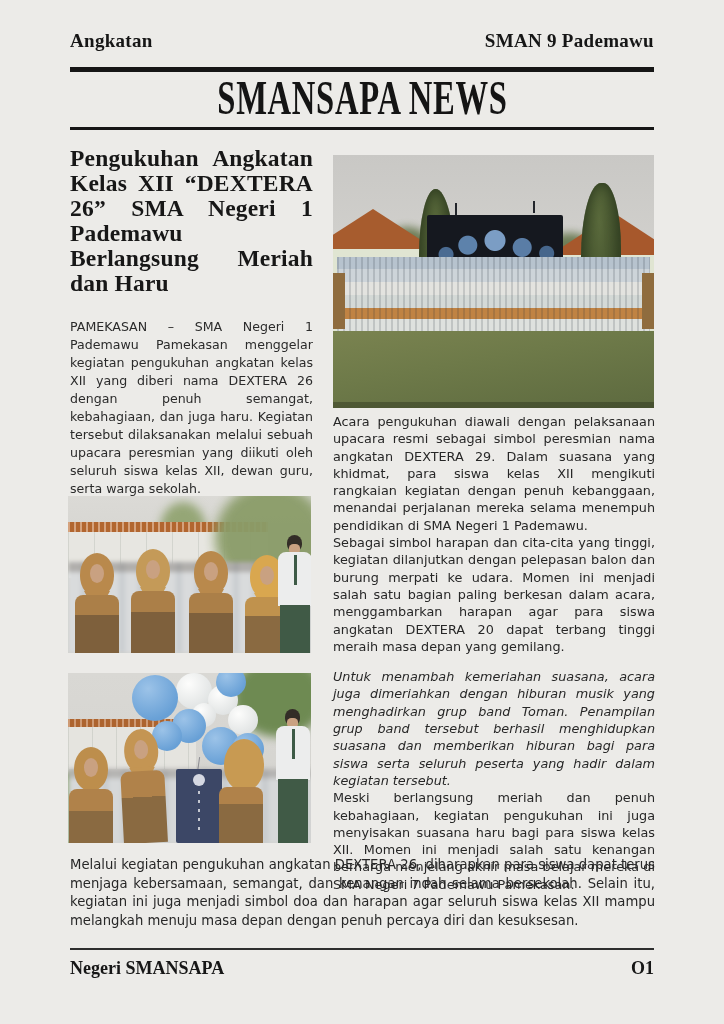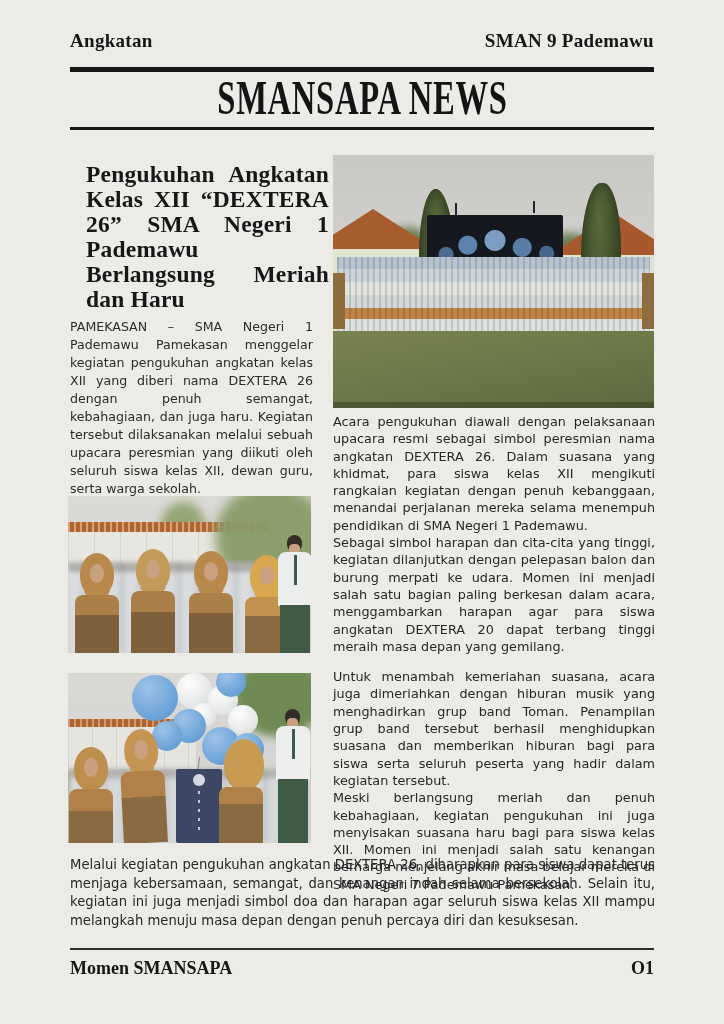--- a/index.html
+++ b/index.html
@@ -25,21 +25,21 @@
   #headline{left:70px;top:146px;width:243px;
     font-family:"Liberation Serif",serif;font-weight:700;font-size:23.5px;line-height:25px;
     text-align:justify;text-align-last:left;letter-spacing:.2px;color:#171717;}
   #lead{left:70px;top:318px;width:243px;font-size:12.6px;line-height:18px;
     text-align:justify;color:#2b2b2b;margin:0;}
 
   
   #right-text{left:333px;top:413px;width:322px;font-size:12.8px;line-height:17.3px;
     text-align:justify;color:#272727;}
   #right-text p{margin:0;}
-  #right-text p.gap{margin-top:13px;}
+  #right-text p.gap{margin-top:13px;font-style:italic;}
 
   
   #closing{left:70px;top:856px;width:585px;font-size:13.2px;line-height:18.6px;
     text-align:justify;color:#272727;margin:0;}
   #foot-rule{top:948px;height:2px;background:#2e2e2e;}
   #footer-row{left:70px;right:70px;top:958px;display:flex;justify-content:space-between;
     font-family:"Liberation Serif",serif;font-weight:700;font-size:18px;color:#161616;}
 
   
   .photo{position:absolute;overflow:hidden;background:#d6d5d1;}
@@ -134,21 +134,21 @@
 <div id="hdr-row" class="abs">
   <span>Angkatan</span>
   <span>SMAN 9 Pademawu</span>
 </div>
 <div id="rule-thick" class="rule"></div>
 <h1 id="masthead" class="abs" style="margin:0">
   <span class="squeeze">SMANSAPA NEWS</span>
 </h1>
 <div id="rule-thin" class="rule"></div>
 
-<h2 id="headline" class="abs" style="margin:16px">Pengukuhan Angkatan Kelas XII “DEXTERA 26” SMA Negeri 1 Pademawu Berlangsung Meriah dan Haru</h2>
+<h2 id="headline" class="abs" style="margin:0">Pengukuhan Angkatan Kelas XII “DEXTERA 26” SMA Negeri 1 Pademawu Berlangsung Meriah dan Haru</h2>
 <p id="lead" class="abs">PAMEKASAN – SMA Negeri 1 Pademawu Pamekasan menggelar kegiatan pengukuhan angkatan kelas XII yang diberi nama DEXTERA 26 dengan penuh semangat, kebahagiaan, dan juga haru. Kegiatan tersebut dilaksanakan melalui sebuah upacara peresmian yang diikuti oleh seluruh siswa kelas XII, dewan guru, serta warga sekolah.</p>
 
 <figure class="photo" id="photo-b" style="margin:0" aria-label="Para guru bertepuk tangan dalam upacara pengukuhan">
   <div class="pb-sky"></div>
   <div class="pb-tree-c"></div>
   <div class="pb-roof"></div>
   <div class="pb-wall"></div>
   <div class="pb-tree-r"></div>
   <div class="pb-crowd"></div>
   <div class="plate" style="left:86px;top:104px;width:18px;height:12px">5</div>
@@ -246,25 +246,25 @@
   <div class="pa-pole" style="left:122px;top:48px"></div>
   <div class="pa-pole" style="left:200px;top:46px"></div>
   <div class="pa-mural"></div>
   <div class="pa-rows"></div>
   <div class="pa-flank" style="left:0"></div>
   <div class="pa-flank" style="right:0"></div>
   <div class="pa-grass"></div>
 </figure>
 
 <div id="right-text" class="abs">
-  <p>Acara pengukuhan diawali dengan pelaksanaan upacara resmi sebagai simbol peresmian nama angkatan DEXTERA 26. Dalam suasana yang khidmat, para siswa kelas XII mengikuti rangkaian kegiatan dengan penuh kebanggaan, menandai perjalanan mereka selama menempuh pendidikan di SMA Negeri 1 Pademawu.</p>
+  <p>Acara pengukuhan diawali dengan pelaksanaan upacara resmi sebagai simbol peresmian nama angkatan DEXTERA 29. Dalam suasana yang khidmat, para siswa kelas XII mengikuti rangkaian kegiatan dengan penuh kebanggaan, menandai perjalanan mereka selama menempuh pendidikan di SMA Negeri 1 Pademawu.</p>
   <p>Sebagai simbol harapan dan cita-cita yang tinggi, kegiatan dilanjutkan dengan pelepasan balon dan burung merpati ke udara. Momen ini menjadi salah satu bagian paling berkesan dalam acara, menggambarkan harapan agar para siswa angkatan DEXTERA 20 dapat terbang tinggi meraih masa depan yang gemilang.</p>
   <p class="gap">Untuk menambah kemeriahan suasana, acara juga dimeriahkan dengan hiburan musik yang menghadirkan grup band Toman. Penampilan grup band tersebut berhasil menghidupkan suasana dan memberikan hiburan bagi para siswa serta seluruh peserta yang hadir dalam kegiatan tersebut.</p>
   <p>Meski berlangsung meriah dan penuh kebahagiaan, kegiatan pengukuhan ini juga menyisakan suasana haru bagi para siswa kelas XII. Momen ini menjadi salah satu kenangan berharga menjelang akhir masa belajar mereka di SMA Negeri 7 Pademawu Pamekasan.</p>
 </div>
 
 <p id="closing" class="abs">Melalui kegiatan pengukuhan angkatan DEXTERA 26, diharapkan para siswa dapat terus menjaga kebersamaan, semangat, dan kenangan indah selama bersekolah. Selain itu, kegiatan ini juga menjadi simbol doa dan harapan agar seluruh siswa kelas XII mampu melangkah menuju masa depan dengan penuh percaya diri dan kesuksesan.</p>
 
 <div id="foot-rule" class="rule"></div>
 <div id="footer-row" class="abs">
-  <span>Momen SMANSAPA</span>
+  <span>Negeri SMANSAPA</span>
   <span>O1</span>
 </div>
 
 </body></html>

